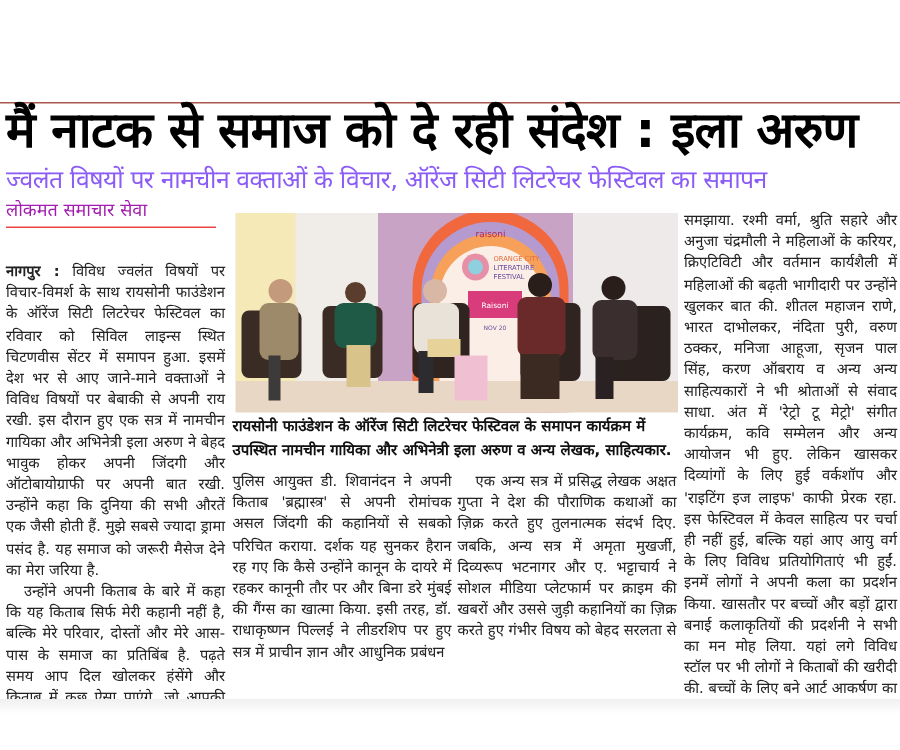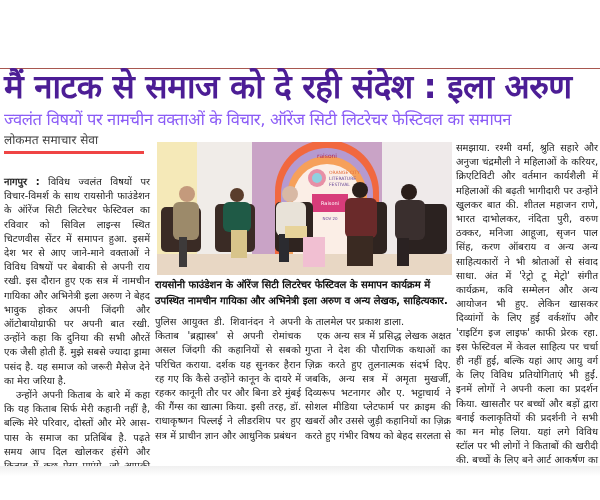--- a/index.html
+++ b/index.html
@@ -1,20 +1,20 @@
 <!DOCTYPE html>
 <html><head>
 <meta charset="utf-8">
 <style>
   html, body { margin:0; padding:0; background:#ffffff; }
   body { width:600px; height:500px; position:relative; overflow:hidden; font-family:"DejaVu Sans", sans-serif; color:#1a1a1a; }
   .top-rule { position:absolute; left:0; top:68px; width:600px; height:1px; background:#a8574f; }
-  .headline { position:absolute; left:4px; top:68px; width:596px; font-size:33px; line-height:38px; font-weight:bold; color:#4c1d95; white-space:nowrap; letter-spacing:-0.5px; }
+  .headline { position:absolute; left:4px; top:68px; width:596px; font-size:33px; line-height:38px; font-weight:bold; color:#000000; white-space:nowrap; letter-spacing:-0.5px; }
   .subhead { position:absolute; left:4px; top:109px; width:596px; font-size:16.5px; line-height:22px; color:#8b5cf6; white-space:nowrap; letter-spacing:-0.4px; }
-  .byline { position:absolute; left:4px; top:131px; width:140px; font-size:12px; line-height:18px; color:#404040; border-bottom:3px solid #ef4444; padding-bottom:2px; }
+  .byline { position:absolute; left:4px; top:131px; width:140px; font-size:12px; line-height:18px; color:#a21caf; border-bottom:1px solid #ef4444; padding-bottom:2px; }
   .col { position:absolute; font-size:9.8px; line-height:14.2px; color:#222; text-align:justify; }
   .col p { margin:0; }
   .col .indent { text-indent:12px; }
   .col-1 { left:4px; top:175px; width:146px; }
   .col-2 { left:155px; top:315px; width:146px; }
   .col-3 { left:305px; top:315px; width:146px; }
   .col-4 { left:456px; top:141px; width:142px; }
   .dateline { font-weight:bold; }
   .photo { position:absolute; left:157px; top:142px; width:295px; height:133px; overflow:hidden; background:#f4e6d4; }
   .caption { position:absolute; left:155px; top:277px; width:300px; font-size:10px; line-height:16px; color:#111; font-weight:bold; }
@@ -83,21 +83,20 @@
   </svg>
 </div>
 
 <div class="caption">रायसोनी फाउंडेशन के ऑरेंज सिटी लिटरेचर फेस्टिवल के समापन कार्यक्रम में उपस्थित नामचीन गायिका और अभिनेत्री इला अरुण व अन्य लेखक, साहित्यकार.</div>
 
 <div class="col col-2">
   <p>पुलिस आयुक्त डी. शिवानंदन ने अपनी किताब 'ब्रह्मास्त्र' से अपनी रोमांचक असल जिंदगी की कहानियों से सबको परिचित कराया. दर्शक यह सुनकर हैरान रह गए कि कैसे उन्होंने कानून के दायरे में रहकर कानूनी तौर पर और बिना डरे मुंबई की गैंग्स का खात्मा किया. इसी तरह, डॉ. राधाकृष्णन पिल्लई ने लीडरशिप पर हुए सत्र में प्राचीन ज्ञान और आधुनिक प्रबंधन</p>
 </div>
 
 <div class="col col-3">
-  <p>के तालमेल पर प्रकाश डाला.</p>
   <p class="indent">एक अन्य सत्र में प्रसिद्ध लेखक अक्षत गुप्ता ने देश की पौराणिक कथाओं का ज़िक्र करते हुए तुलनात्मक संदर्भ दिए. जबकि, अन्य सत्र में अमृता मुखर्जी, दिव्यरूप भटनागर और ए. भट्टाचार्य ने सोशल मीडिया प्लेटफार्म पर क्राइम की खबरों और उससे जुड़ी कहानियों का ज़िक्र करते हुए गंभीर विषय को बेहद सरलता से</p>
 </div>
 
 <div class="col col-4">
   <p>समझाया. रश्मी वर्मा, श्रुति सहारे और अनुजा चंद्रमौली ने महिलाओं के करियर, क्रिएटिविटी और वर्तमान कार्यशैली में महिलाओं की बढ़ती भागीदारी पर उन्होंने खुलकर बात की. शीतल महाजन राणे, भारत दाभोलकर, नंदिता पुरी, वरुण ठक्कर, मनिजा आहूजा, सृजन पाल सिंह, करण ऑबराय व अन्य अन्य साहित्यकारों ने भी श्रोताओं से संवाद साधा. अंत में 'रेट्रो टू मेट्रो' संगीत कार्यक्रम, कवि सम्मेलन और अन्य आयोजन भी हुए. लेकिन खासकर दिव्यांगों के लिए हुई वर्कशॉप और 'राइटिंग इज लाइफ' काफी प्रेरक रहा. इस फेस्टिवल में केवल साहित्य पर चर्चा ही नहीं हुई, बल्कि यहां आए आयु वर्ग के लिए विविध प्रतियोगिताएं भी हुईं. इनमें लोगों ने अपनी कला का प्रदर्शन किया. खासतौर पर बच्चों और बड़ों द्वारा बनाई कलाकृतियों की प्रदर्शनी ने सभी का मन मोह लिया. यहां लगे विविध स्टॉल पर भी लोगों ने किताबों की खरीदी की. बच्चों के लिए बने आर्ट आकर्षण का केंद्र रहा. यहां उन्होंने मिट्टी से आकर्षक वस्तुएं बनानी सीखी.</p>
 </div>
 
 <div class="bottom-fade"></div>
 
 </body></html>

